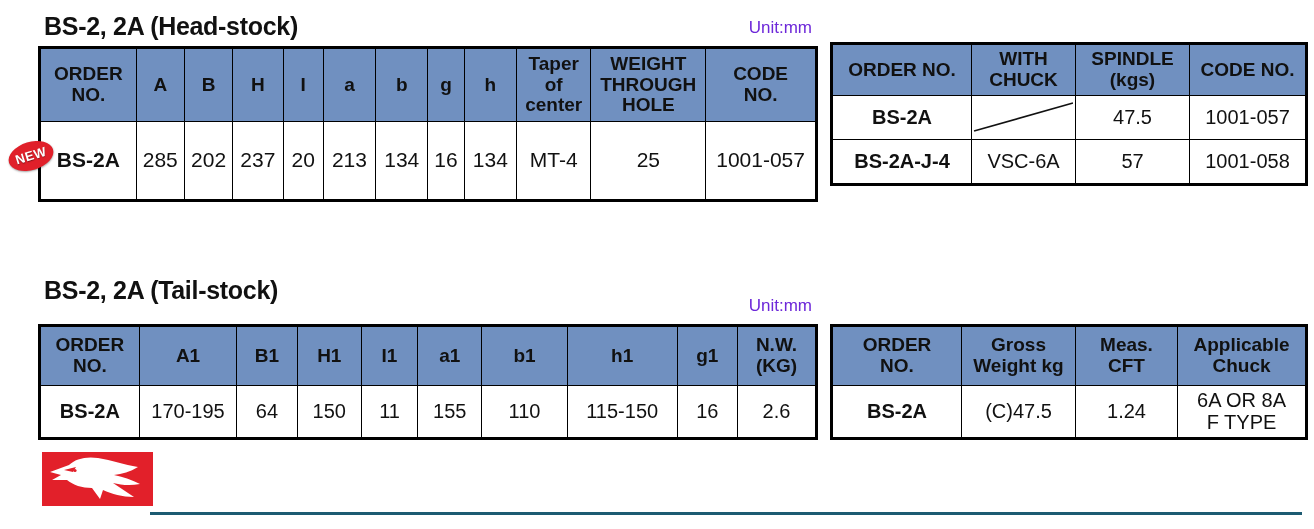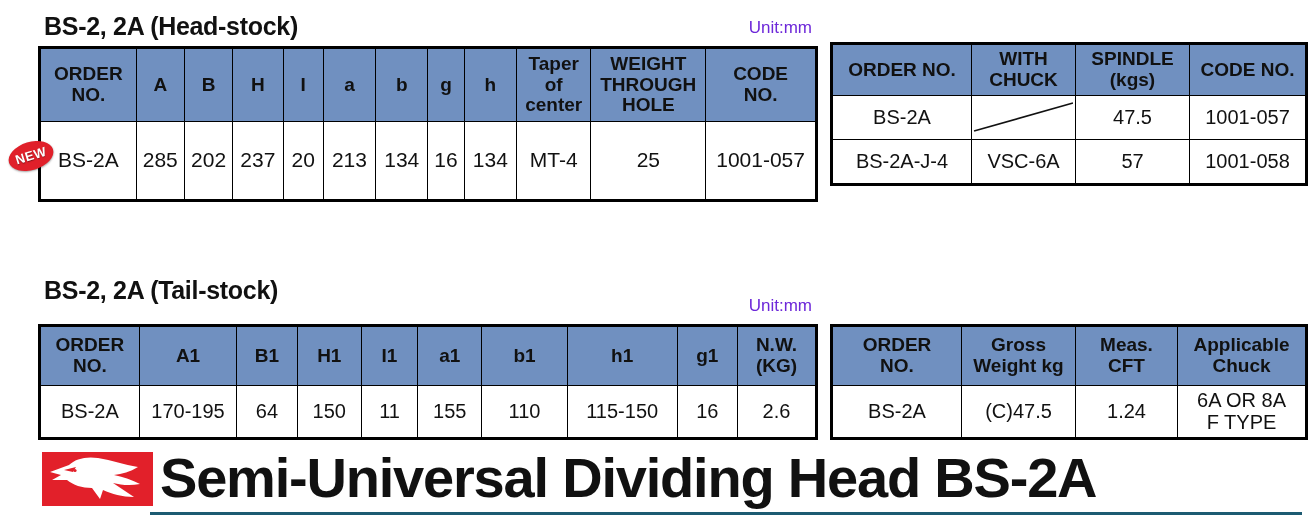--- a/index.html
+++ b/index.html
@@ -42,21 +42,21 @@
     line-height:1.08;
     color:#111;
     background:#ffffff;
   }
   table.t th{
     background:#7090c0;
     font-weight:bold;
     font-size:19px;
   }
   th.small{font-size:17px;}
-  td.peach,th.peach{background:#fbe1cd;font-weight:normal;}
+  td.peach,th.peach{background:#fbe1cd;font-weight:bold;}
   td.lblue{background:#dceffb;}
   td.val{background:#ffffff;}
 
   
   #tbl-headstock{position:absolute;left:38px;top:46px;width:780px;height:156px;}
   #tbl-headstock th{height:72px;}
   #tbl-headstock td{height:76px;font-size:21px;}
 
   
   #tbl-chuck{position:absolute;left:830px;top:42px;width:475px;height:144px;border-radius:32px;}
@@ -339,17 +339,16 @@
         L50,36
         C40,36 31,33 25,28
         L10,28
         L19,23
         Z"></path>
       <path fill="#e2202a" d="M22,18 L34,15 L31,20 Z"></path>
       <circle cx="33" cy="18.5" r="1.6" fill="#e2202a"></circle>
     </svg>
   </div>
 
-  <div class="main-title">Semi-Universal Dividing Head BS-2A</div>
 
   <div class="rule"></div>
 
 </div>
 
 </body></html>

